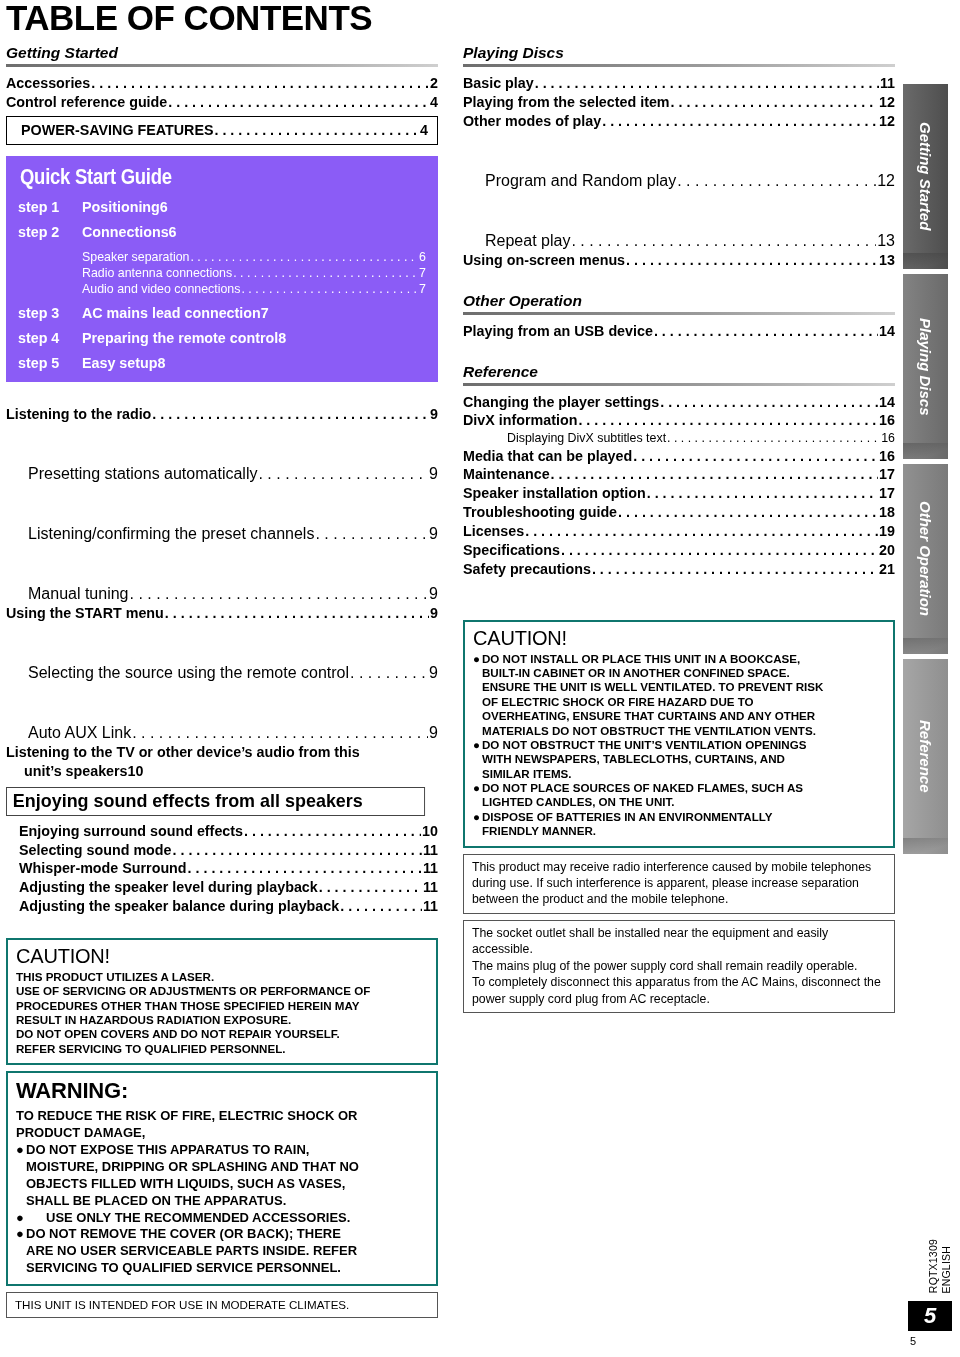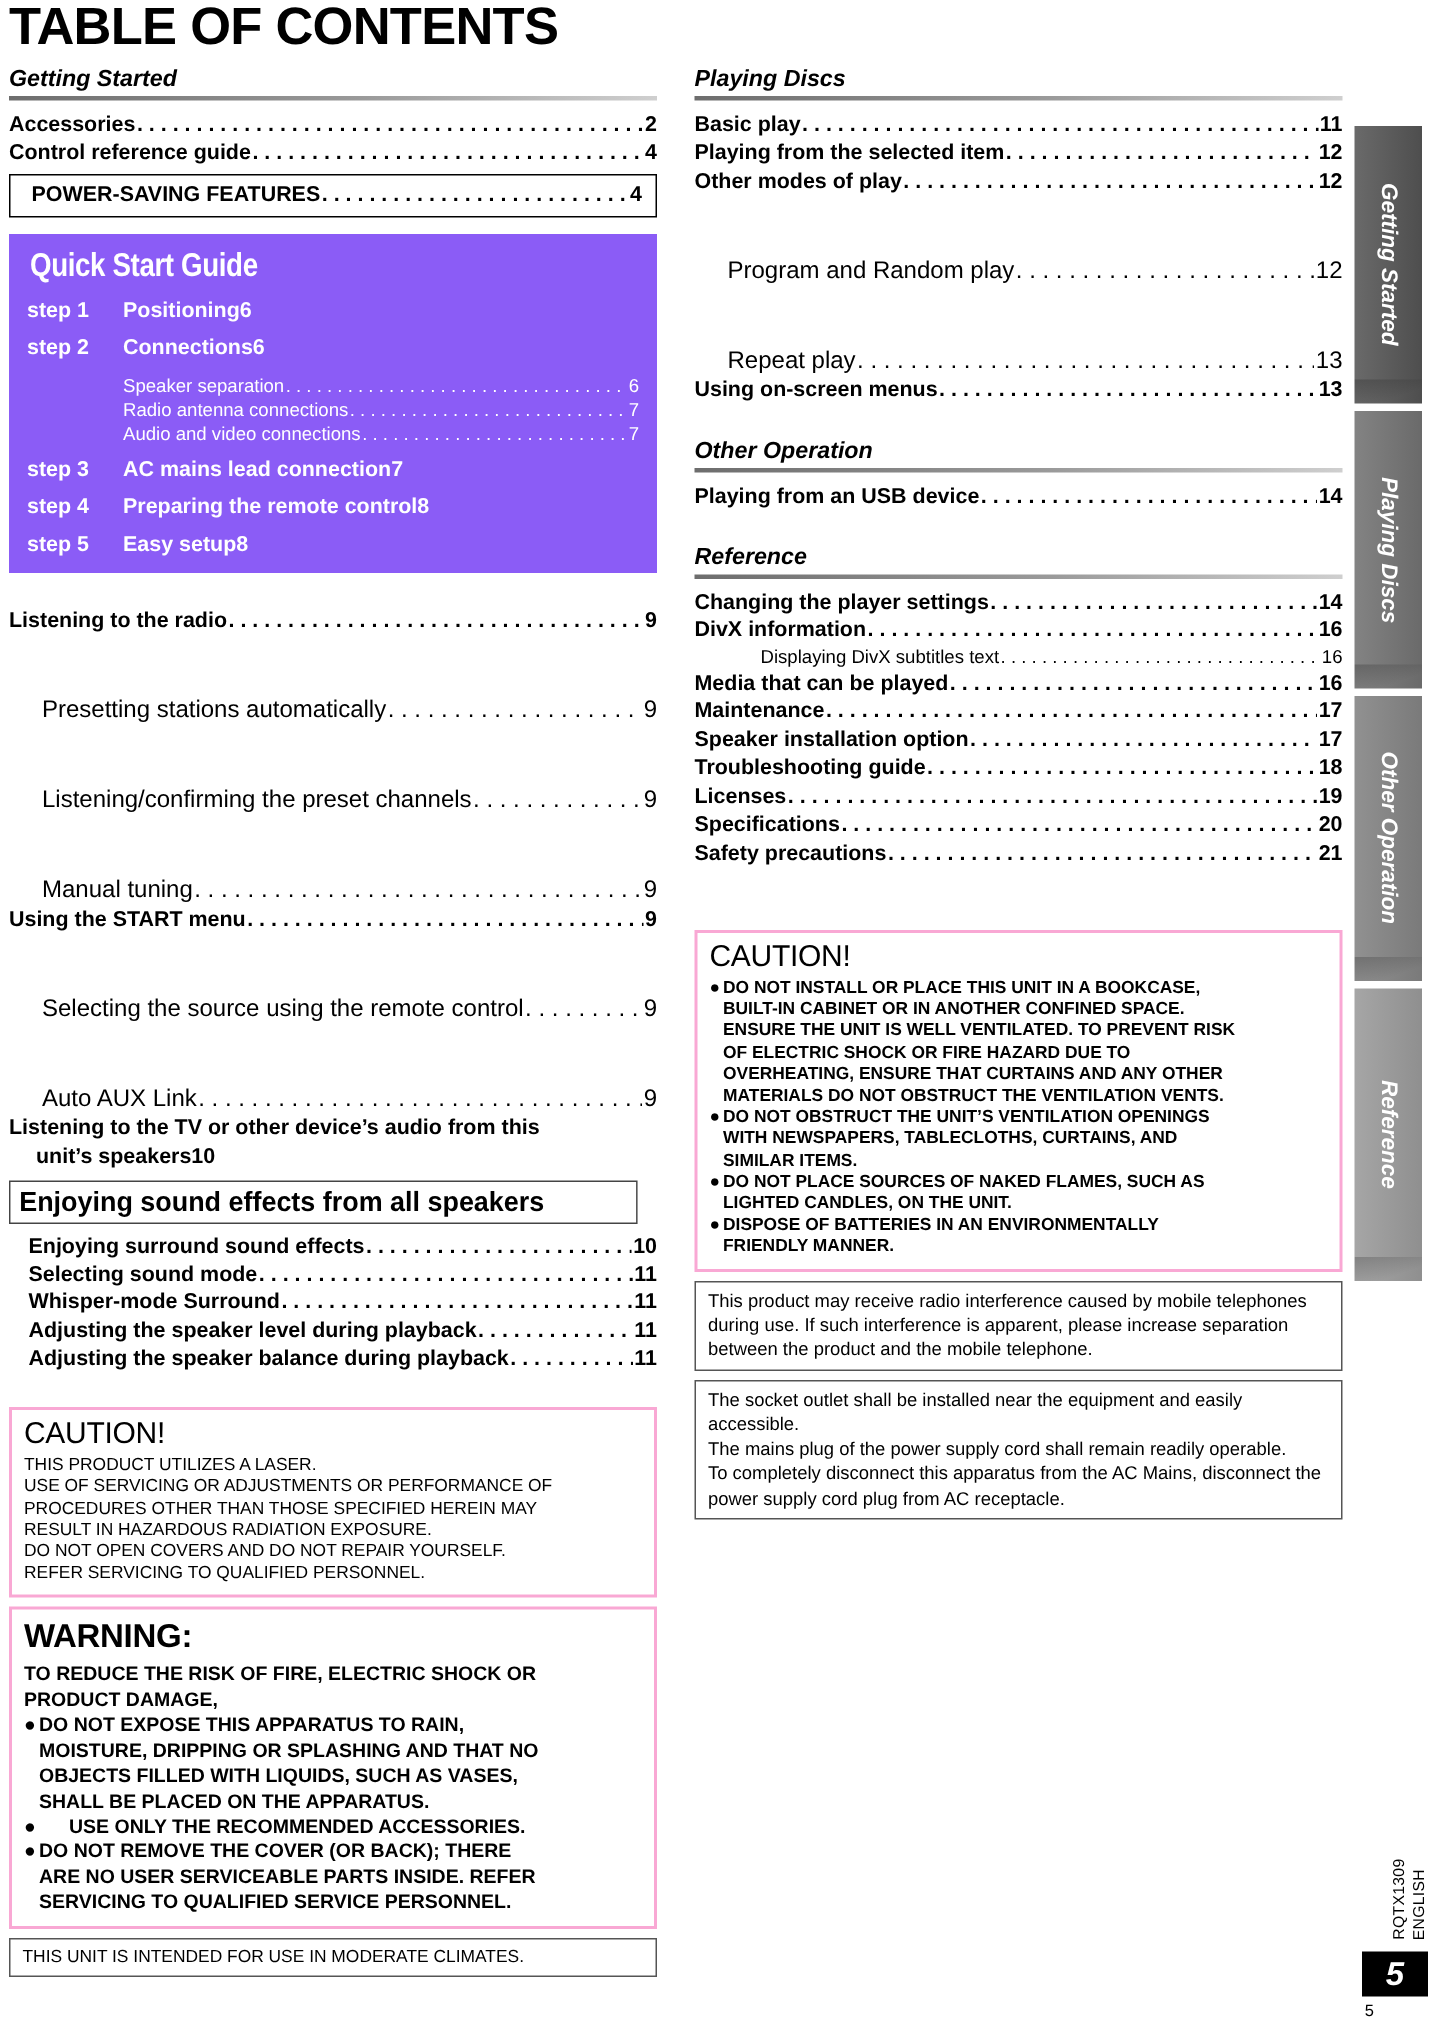--- a/index.html
+++ b/index.html
@@ -88,25 +88,25 @@
   
   .bar-head{
     border:1px solid #444;
     font-size:18.5px; font-weight:bold;
     padding:2px 6px 3px 6px;
     transform:scaleX(0.97); transform-origin:left center;
     margin:6px 0 6px 0;
   }
 
   
-  .box{ border:2px solid #f9a8d4; padding:5px 8px 7px 8px; margin-bottom:6px; }
+  .box{ border:2px solid #0f766e; padding:5px 8px 7px 8px; margin-bottom:6px; }
   .box.thin{ border:1px solid #555; padding:4px 8px 5px 8px; }
   .box-title{ font-size:20px; font-weight:normal; margin:0 0 2px 0; letter-spacing:-0.2px;}
   .box-title.big{ font-size:22px; font-weight:bold; margin-bottom:4px; }
-  .cap-line{ font-size:11.6px; font-weight:normal; line-height:1.24; }
+  .cap-line{ font-size:11.6px; font-weight:bold; line-height:1.24; }
   .warn-line{ font-size:13px; font-weight:bold; line-height:1.30; }
   .bullet-line{ display:flex; font-size:13px; font-weight:bold; line-height:1.30; }
   .bullet-line .bl{ flex:0 0 10px; }
   .bullet-line .bt{ flex:1 1 auto; }
   .plain{ font-size:11.6px; font-weight:normal; line-height:1.30; }
   .plain-sm{ font-size:12.3px; font-weight:normal; line-height:1.34; }
   .cap-bul{ display:flex; font-size:11.6px; font-weight:bold; line-height:1.24; }
   .cap-bul .bl{ flex:0 0 9px; }
 
   

